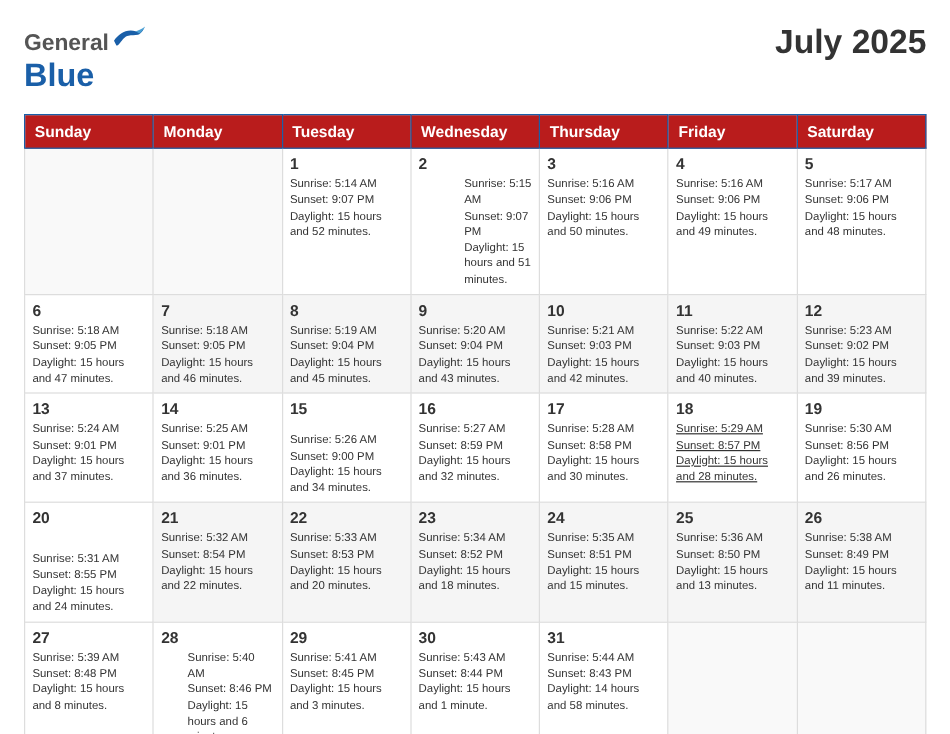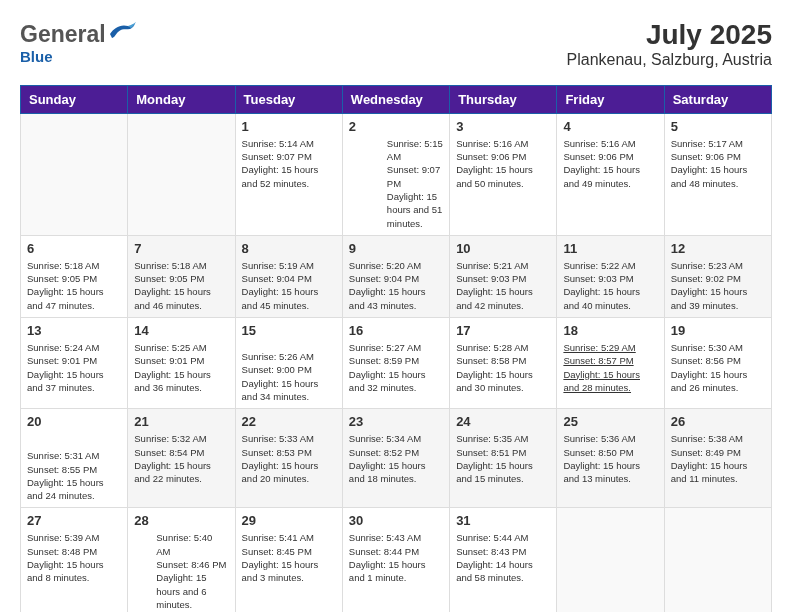--- a/index.html
+++ b/index.html
@@ -33,21 +33,21 @@
     .location {
       font-size: 16px;
       color: #333;
     }
     .calendar {
       width: 100%;
       border-collapse: collapse;
       border: 1px solid #ccc;
     }
     .calendar th {
-      background-color: #4c1d95;
+      background-color: #b91c1c;
       color: #fff;
       font-size: 13px;
       font-weight: bold;
       padding: 6px 8px;
       text-align: left;
       border: 1px solid #1a5fa8;
     }
     .calendar td {
       vertical-align: top;
       padding: 5px 6px;
@@ -78,26 +78,26 @@
     .empty-cell {
       background: #f9f9f9 !important;
     }
     .logo-wrapper {
       display: flex;
       align-items: center;
     }
     .logo-text-general {
       color: #555;
       font-weight: bold;
-      font-size: 23px;
+      font-size: 19px;
     }
     .logo-text-blue {
       color: #1a5fa8;
       font-weight: bold;
-      font-size: 15px;
+      font-size: 27px;
     }
     .logo-bird {
       width: 28px;
       height: 22px;
       margin-left: 2px;
     }
   </style>
 </head>
 <body>
 
@@ -110,21 +110,20 @@
           <path d="M20 6 C24 5, 28 2, 28 2 C28 2, 26 6, 23 8 Z" fill="#4a9fd4"></path>
         </svg>
       </div>
     </div>
     <div>
       <span class="logo-text-blue">Blue</span>
     </div>
   </div>
   <div class="title-area">
     <div class="month-title">July 2025</div>
-    <div class="location">Plankenau, Salzburg, Austria</div>
   </div>
 </div>
 
 <table class="calendar">
   <thead>
     <tr>
     <th>Sunday</th>
         <th>Monday</th>
         <th>Tuesday</th>
         <th>Wednesday</th>

